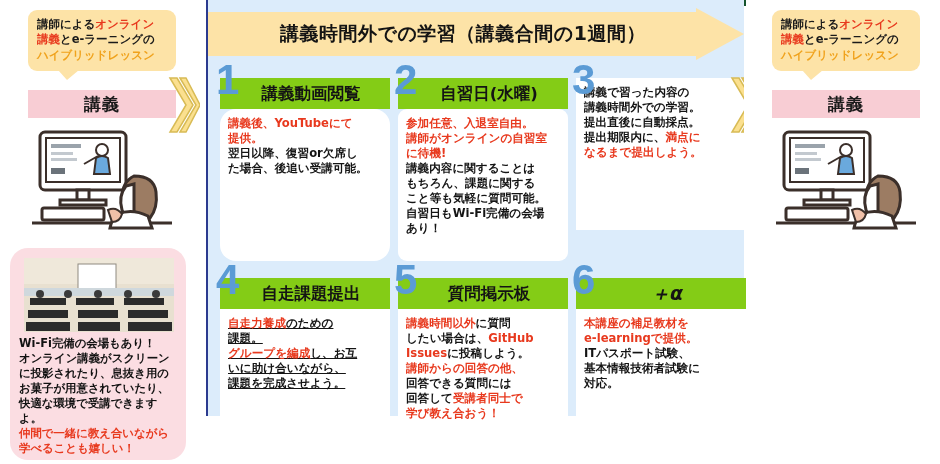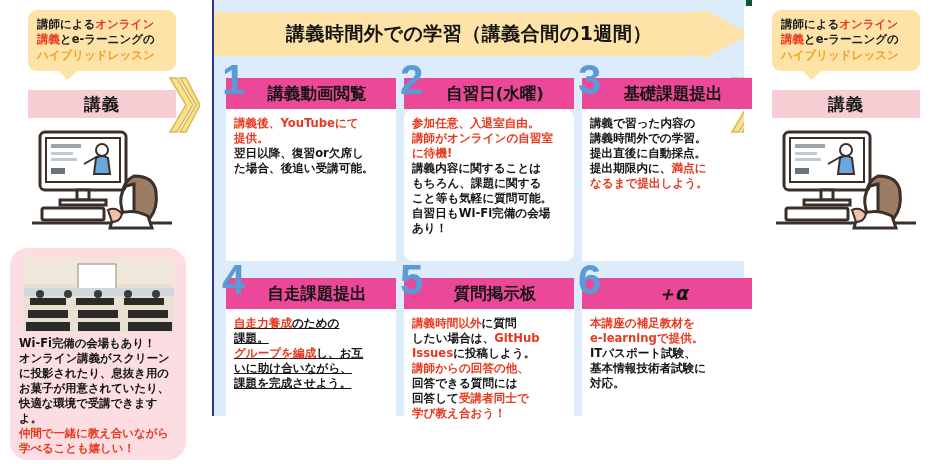--- a/index.html
+++ b/index.html
@@ -47,39 +47,39 @@
   }
   .pinkbox .photo{
     width:150px;height:74px;margin:0 auto 4px auto;display:block;
     border:0;background:#efe7d8;
   }
   .pinkbox .txt{font-size:11.4px;line-height:1.32;font-weight:700;color:#121212;}
   .pinkbox .txt .r{color:#e8391e;margin-top:41px;}
 
   
   .center{
-    position:absolute;left:212px;top:0;width:540px;height:416px;
-    background:#dcecfb;border-left:2px solid #2b3a8f;border-right:6px solid #14532d;
+    position:absolute;left:206px;top:0;width:540px;height:416px;
+    background:#dcecfb;border-left:2px solid #2b3a8f;border-right:2px solid #14532d;
     box-sizing:border-box;
   }
   .bannerwrap{position:absolute;left:0;top:8px;width:540px;height:52px;}
   .banner-text{
     position:absolute;left:0;top:0;width:510px;height:52px;
     display:flex;align-items:center;justify-content:center;
     font-size:19px;font-weight:700;color:#141414;letter-spacing:.5px;
   }
 
   
   .card{position:absolute;width:170px;}
   .card .num{
     position:absolute;left:-4px;top:-19px;font-size:42px;line-height:1;
     font-weight:700;color:#5b9bd5;font-family:"Liberation Sans",sans-serif;z-index:3;
   }
   .card .head{
-    position:relative;height:31px;background:#ec4899;
+    position:relative;height:31px;background:#84cc16;
     display:flex;align-items:center;justify-content:center;
     font-size:16.5px;font-weight:700;color:#141414;z-index:2;padding-left:12px;
     box-sizing:border-box;
   }
   .card .head.alpha{font-size:19px;font-style:italic;font-weight:700;}
   .card .body{
     background:#ffffff;box-sizing:border-box;padding:7px 6px 6px 8px;
     font-size:11.6px;line-height:1.30;font-weight:700;color:#141414;
   }
   .card .body .r{color:#e8391e;}
@@ -174,21 +174,21 @@
     <div class="bannerwrap">
       <svg viewBox="0 0 536 52" width="536" height="52">
         <path d="M0 4 L488 4 L488 0 L536 26 L488 52 L488 48 L0 48 Z" fill="#fde3a7"></path>
       </svg>
       <div class="banner-text">講義時間外での学習（講義合間の1週間）</div>
     </div>
 
     <div class="card" style="left:12px;top:78px;">
       <div class="num">1</div>
       <div class="head">講義動画閲覧</div>
-      <div class="body" style="height:152px;">
+      <div class="body" style="height:152px;border-radius:16px;">
         <span class="r">講義後、YouTubeにて</span><br>
         <span class="r">提供。</span><br>
         <span>翌日以降、復習or欠席し</span><br>
         <span>た場合、後追い受講可能。</span>
       </div>
     </div>
 
     <div class="card" style="left:190px;top:78px;">
       <div class="num">2</div>
       <div class="head">自習日(水曜)</div>
@@ -199,21 +199,20 @@
         <span>講義内容に関することは</span><br>
         <span>もちろん、課題に関する</span><br>
         <span>こと等も気軽に質問可能。</span><br>
         <span>自習日もWi-Fi完備の会場</span><br>
         <span>あり！</span>
       </div>
     </div>
 
     <div class="card" style="left:368px;top:78px;">
       <div class="num">3</div>
-      <div class="head">基礎課題提出</div>
       <div class="body" style="height:152px;">
         <span>講義で習った内容の</span><br>
         <span>講義時間外での学習。</span><br>
         <span>提出直後に自動採点。</span><br>
         <span>提出期限内に、</span><span class="r">満点に</span><br>
         <span class="r">なるまで提出しよう。</span>
       </div>
     </div>
 
     <div class="card" style="left:12px;top:278px;">

